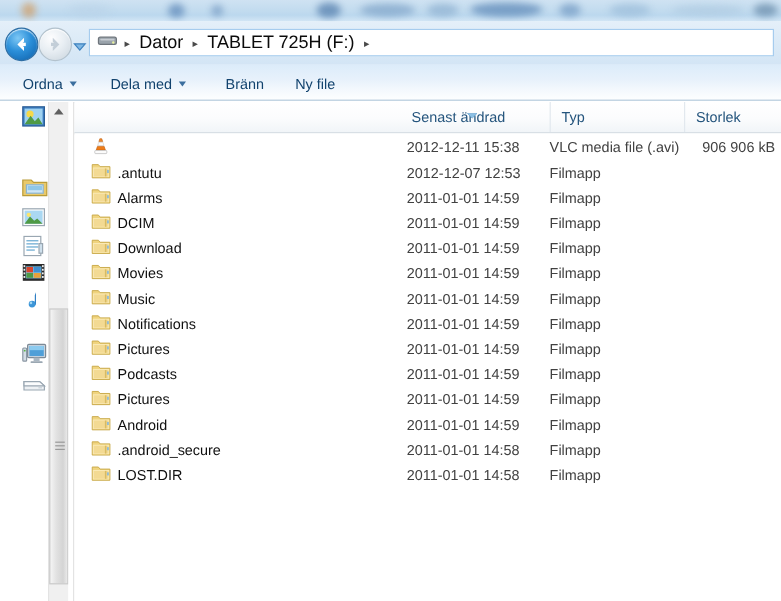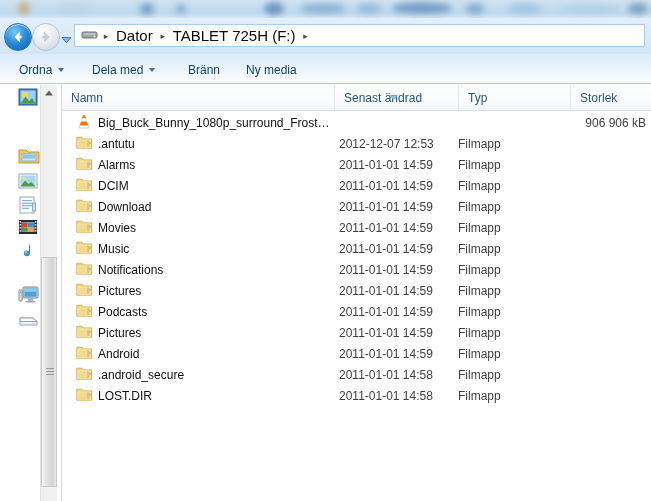--- a/index.html
+++ b/index.html
@@ -317,21 +317,21 @@
     <span class="caret"></span>
   </div>
   <div class="tb-item" style="left:89px;text-align:right;">
     <span>Dela med</span>
     <span class="caret"></span>
   </div>
   <div class="tb-item" style="left:185px;">
     <span>Bränn</span>
   </div>
   <div class="tb-item" style="left:243px;">
-    <span>Ny media</span>
+    <span>Ny file</span>
   </div>
 </div>
 
 <div id="navpane">
 
   <div class="navicon" style="top:3px;">
     <svg width="21" height="19" viewBox="0 0 21 19">
       <rect x="1" y="1" width="18" height="16" fill="#3e7fc4" stroke="#2a5d95"></rect>
       <rect x="2.5" y="2.5" width="15" height="13" fill="#9fd2f0"></rect>
       <circle cx="7" cy="7" r="3" fill="#f5d94a"></circle>
@@ -429,23 +429,20 @@
         <i></i>
         <i></i>
     </div>
   </div>
 </div>
 
 <div id="pane-divider"></div>
 
 <div id="col-header-topline"></div>
 <div id="col-header">
-  <div class="colh" style="left:0px;width:272px;">
-    <span>Namn</span>
-  </div>
   <div class="colh" style="left:272px;width:124px;">
     <span>Senast ändrad</span>
   </div>
   <div class="colh" style="left:508px;width:81px;">
     <span>Storlek</span>
   </div>
   <div class="colh" style="left:396px;width:112px;">
     <span>Typ</span>
   </div>
   <div id="sort-indicator" style="left:327px;">
@@ -456,21 +453,22 @@
 </div>
 
 <div id="filelist">
     <div class="row">
       <span class="cell-icon"><svg width="16" height="16" viewBox="0 0 16 16">
           <path d="M7.2 1.6 L8.8 1.6 L9.6 4 L6.4 4 Z" fill="#f08a2e" stroke="#c05f10" stroke-width=".5"></path>
           <path d="M6.2 4.6 L9.8 4.6 L10.6 7.4 L5.4 7.4 Z" fill="#fdfdfd" stroke="#c9c9c9" stroke-width=".5"></path>
           <path d="M5.2 8 L10.8 8 L11.8 11 L4.2 11 Z" fill="#ef7c18" stroke="#bf5a08" stroke-width=".5"></path>
           <rect x="3" y="11.4" width="10" height="2.6" rx=".6" fill="#fbfbfb" stroke="#b9b9b9" stroke-width=".6"></rect>
         </svg></span>
-      <span class="cell-name">Big_Buck_Bunny_1080p_surround_Frost…</span>
+      <span class="cell-date">2012-12-11 15:38</span>
+      <span class="cell-type">VLC media file (.avi)</span>
       <span class="cell-size">906 906 kB</span>
     </div>
     <div class="row">
       <span class="cell-icon"><svg width="17" height="15" viewBox="0 0 17 15">
           <path d="M0.8 2.2 L6 2.2 L7.4 3.9 L15.6 3.9 L15.6 13.2 L0.8 13.2 Z" fill="#f0d47e" stroke="#c9a949" stroke-width=".8"></path>
           <path d="M1.4 4.6 L15 4.6 L15 12.6 L1.4 12.6 Z" fill="#fae9b4"></path>
           <path d="M2.2 5.4 L14.3 5.4 L14.3 12 L2.2 12 Z" fill="#f3da93"></path>
           <rect x="11.4" y="5.4" width="1.3" height="6.6" fill="#d8bb63"></rect>
           <rect x="13.2" y="6.6" width="1.5" height="2.6" fill="#8fbbd6"></rect>
         </svg></span>

